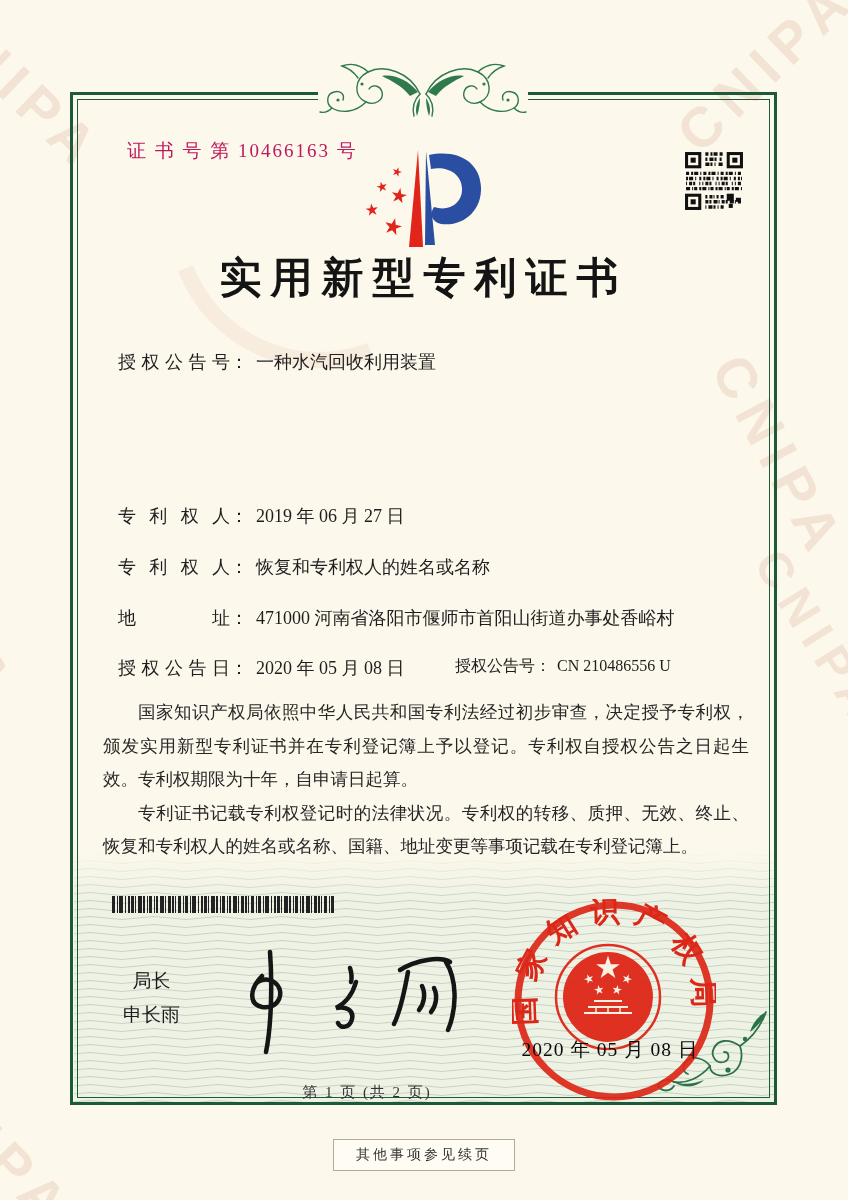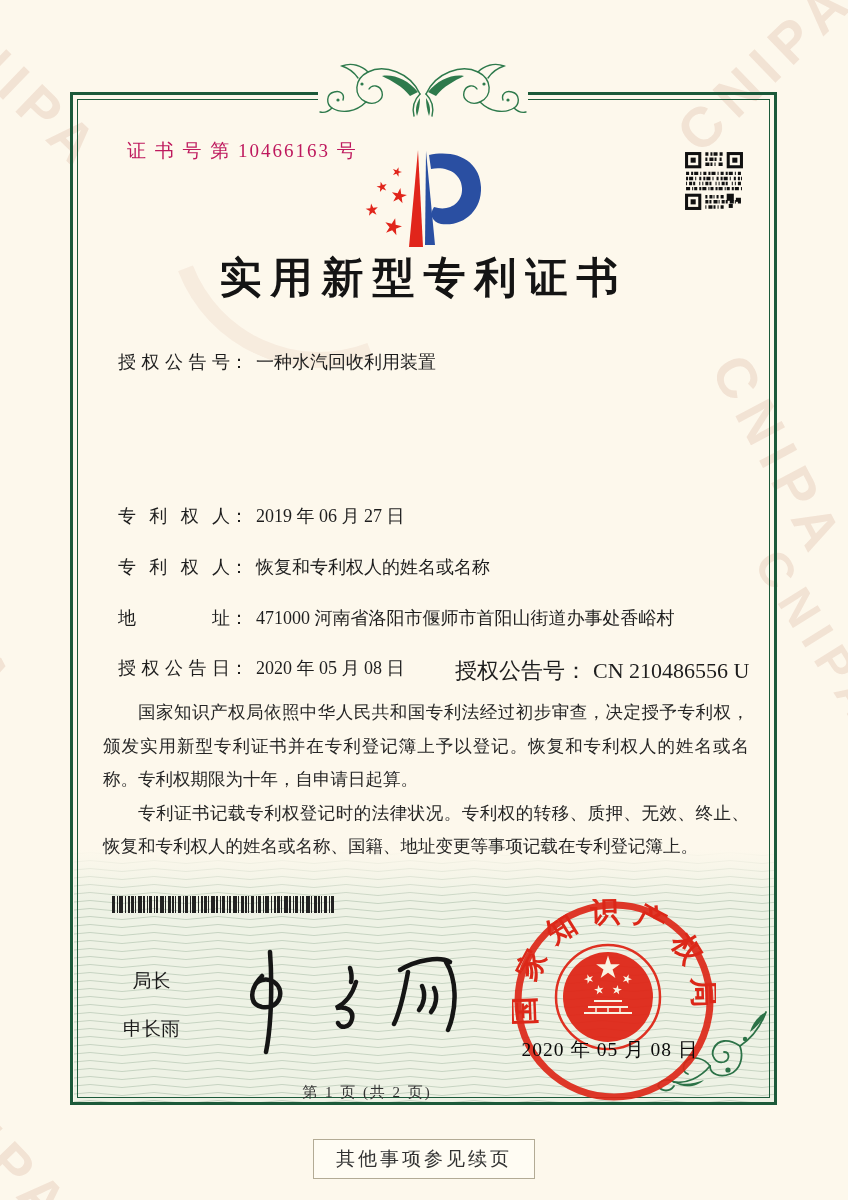--- a/index.html
+++ b/index.html
@@ -34,47 +34,47 @@
   .logo{position:absolute;left:341px;top:141px;width:160px;height:118px;z-index:4;}
   .qr{position:absolute;left:683px;top:150px;width:62px;height:62px;z-index:4;}
   .title{position:absolute;left:70px;top:250px;width:707px;text-align:center;
       font-size:42px;font-weight:700;letter-spacing:9px;color:#141414;z-index:4;}
 
   
   .field-row{position:absolute;left:118px;font-size:18px;color:#1e1e1e;white-space:nowrap;z-index:4;}
   .field-label{display:inline-block;width:112px;text-align:justify;text-align-last:justify;vertical-align:top;}
   .field-colon{display:inline-block;margin-right:8px;}
   .r0{top:350px}.r1{top:402px}.r2{top:453px}.r3{top:504px}.r4{top:555px}.r5{top:606px}.r6{top:656px}
-  .grant-col{position:absolute;left:455px;top:656px;font-size:22px;color:#1e1e1e;white-space:nowrap;z-index:4;}
+  .grant-col{position:absolute;left:455px;top:656px;font-size:16px;color:#1e1e1e;white-space:nowrap;z-index:4;}
   .grant-col .field-colon{margin-right:6px;}
 
   
   .body-text{position:absolute;left:103px;top:696px;width:646px;font-size:17.5px;
       line-height:33.5px;color:#262626;text-align:justify;z-index:4;}
   .body-text p{margin:0;text-indent:2em;}
 
   
   .waves{position:absolute;left:74px;top:850px;width:700px;height:252px;z-index:2;}
 
   .barcode{position:absolute;left:112px;top:896px;width:224px;height:17px;z-index:5;}
 
   .official{position:absolute;left:123px;top:968px;font-size:19px;color:#1a1a1a;z-index:5;text-align:center;}
-  .official .name{display:block;margin-top:22px;font-family:Liberation Serif, serif;}
+  .official .name{display:block;margin-top:8px;font-family:Liberation Serif, serif;}
   .signature{position:absolute;left:228px;top:938px;width:250px;height:126px;z-index:5;}
 
   .seal{position:absolute;left:512px;top:899px;width:204px;height:204px;z-index:5;}
   .seal-date{position:absolute;left:498px;top:1036px;width:224px;text-align:center;
       font-size:19.5px;letter-spacing:1px;color:#0a0a0a;white-space:nowrap;z-index:6;}
 
   .page-info{position:absolute;left:70px;top:1083px;width:594px;text-align:center;
       font-size:15px;letter-spacing:2px;color:#333;z-index:6;}
 
   .note-box{position:absolute;left:50%;top:1139px;transform:translateX(-50%);
       border:1px solid #b3ab95;background:rgba(255,253,246,0.75);
-      padding:6px 22px;font-size:19px;letter-spacing:3px;color:#333;white-space:nowrap;z-index:4;}
+      padding:6px 22px;font-size:14px;letter-spacing:3px;color:#333;white-space:nowrap;z-index:4;}
 </style>
 </head>
 <body>
 
 <div class="page">
 
   <span class="wm wm-tl">CNIPA</span>
   <span class="wm wm-tr">CNIPA</span>
   <span class="wm wm-rm">CNIPA</span>
   <span class="wm wm-lm">CNIPA</span>
@@ -192,21 +192,21 @@
     <span class="field-label">地址</span><span class="field-colon">：</span><span class="field-value">471000 河南省洛阳市偃师市首阳山街道办事处香峪村</span>
   </div>
   <div class="field-row r6">
     <span class="field-label">授权公告日</span><span class="field-colon">：</span><span class="field-value">2020 年 05 月 08 日</span>
   </div>
   <div class="grant-col">
     <span>授权公告号</span><span class="field-colon">：</span><span>CN 210486556 U</span>
   </div>
 
   <div class="body-text">
-    <p>国家知识产权局依照中华人民共和国专利法经过初步审查，决定授予专利权，颁发实用新型专利证书并在专利登记簿上予以登记。恢复和专利权人的姓名或名称。专利权期限为十年，自申请日起算。</p>
+    <p>国家知识产权局依照中华人民共和国专利法经过初步审查，决定授予专利权，颁发实用新型专利证书并在专利登记簿上予以登记。专利权自授权公告之日起生效。专利权期限为十年，自申请日起算。</p>
     <p>专利证书记载专利权登记时的法律状况。专利权的转移、质押、无效、终止、恢复和专利权人的姓名或名称、国籍、地址变更等事项记载在专利登记簿上。</p>
   </div>
 
   <svg class="barcode" viewBox="0 0 224 17" preserveAspectRatio="none">
     <line x1="0" y1="8.5" x2="224" y2="8.5" stroke="#222" stroke-width="17" stroke-dasharray="3 2 1 1 4 2 1 2 2 1 3 1 1 2 4 1 2 2 1 1 3 2 1 1 2 2 4 1 1 2 3 1 2 1 1 2 3 2 1 1"></line>
   </svg>
 
   <div class="official">
     <span>局长</span>
     <span class="name">申长雨</span>

